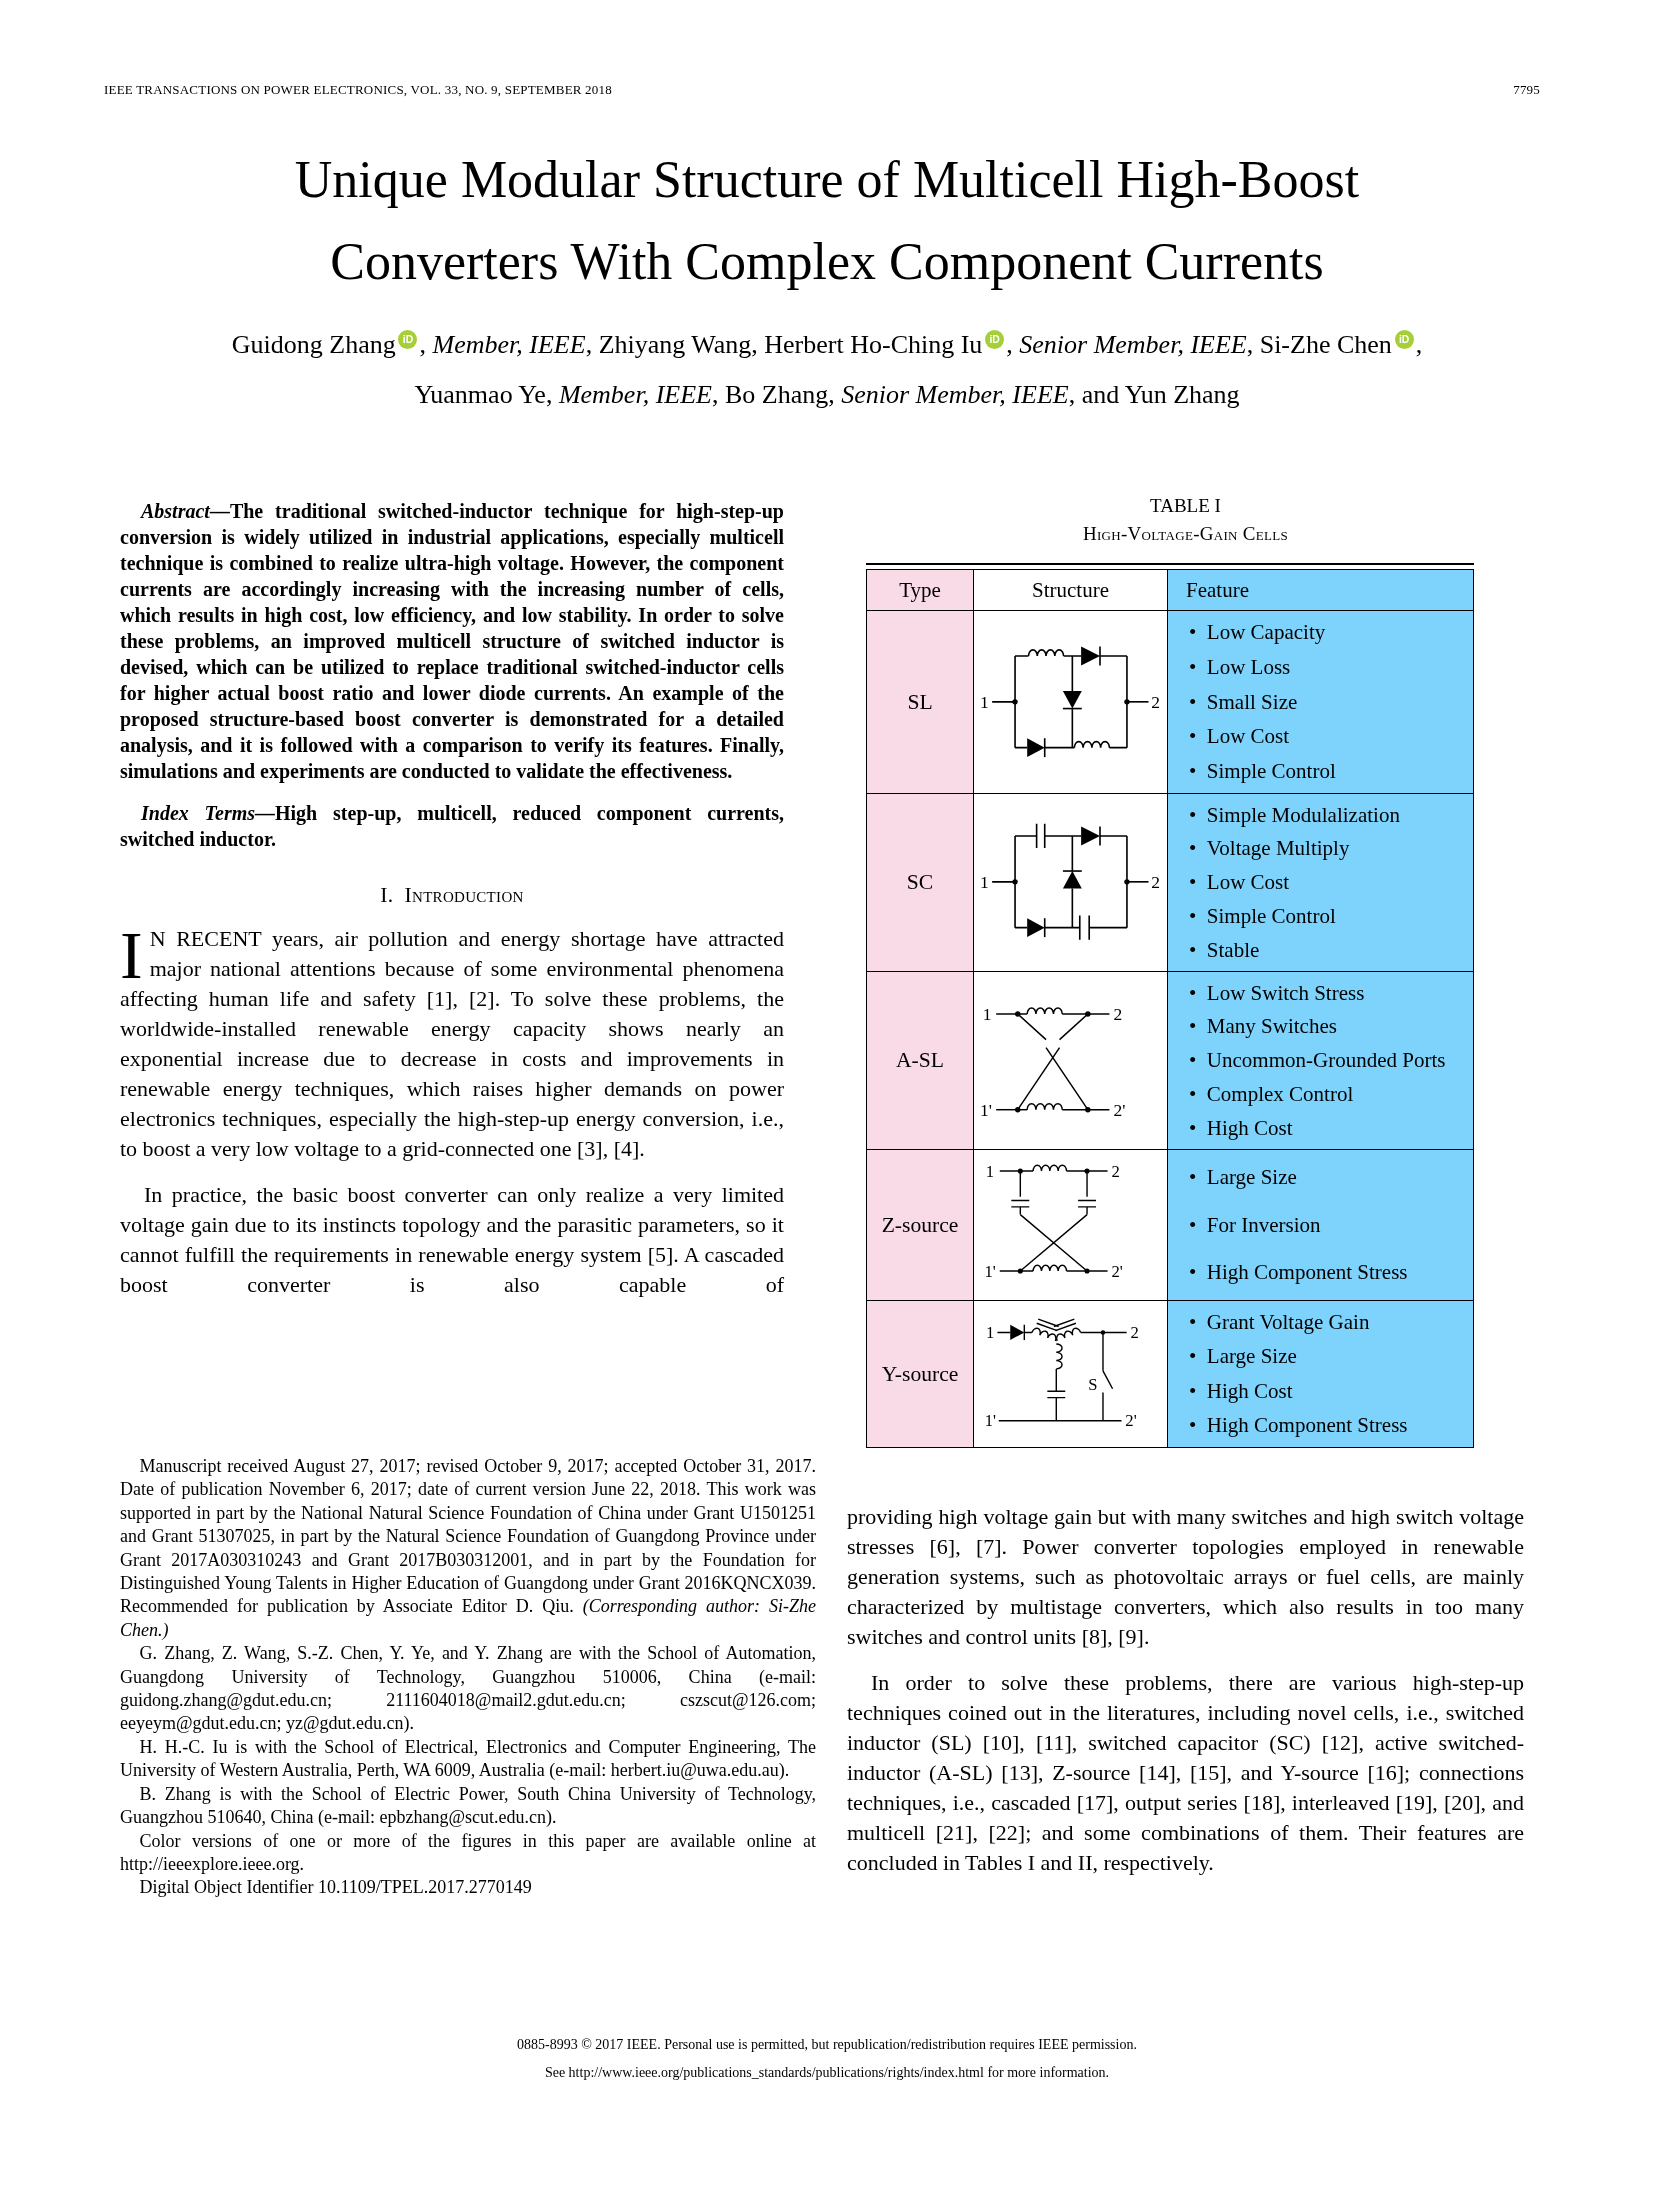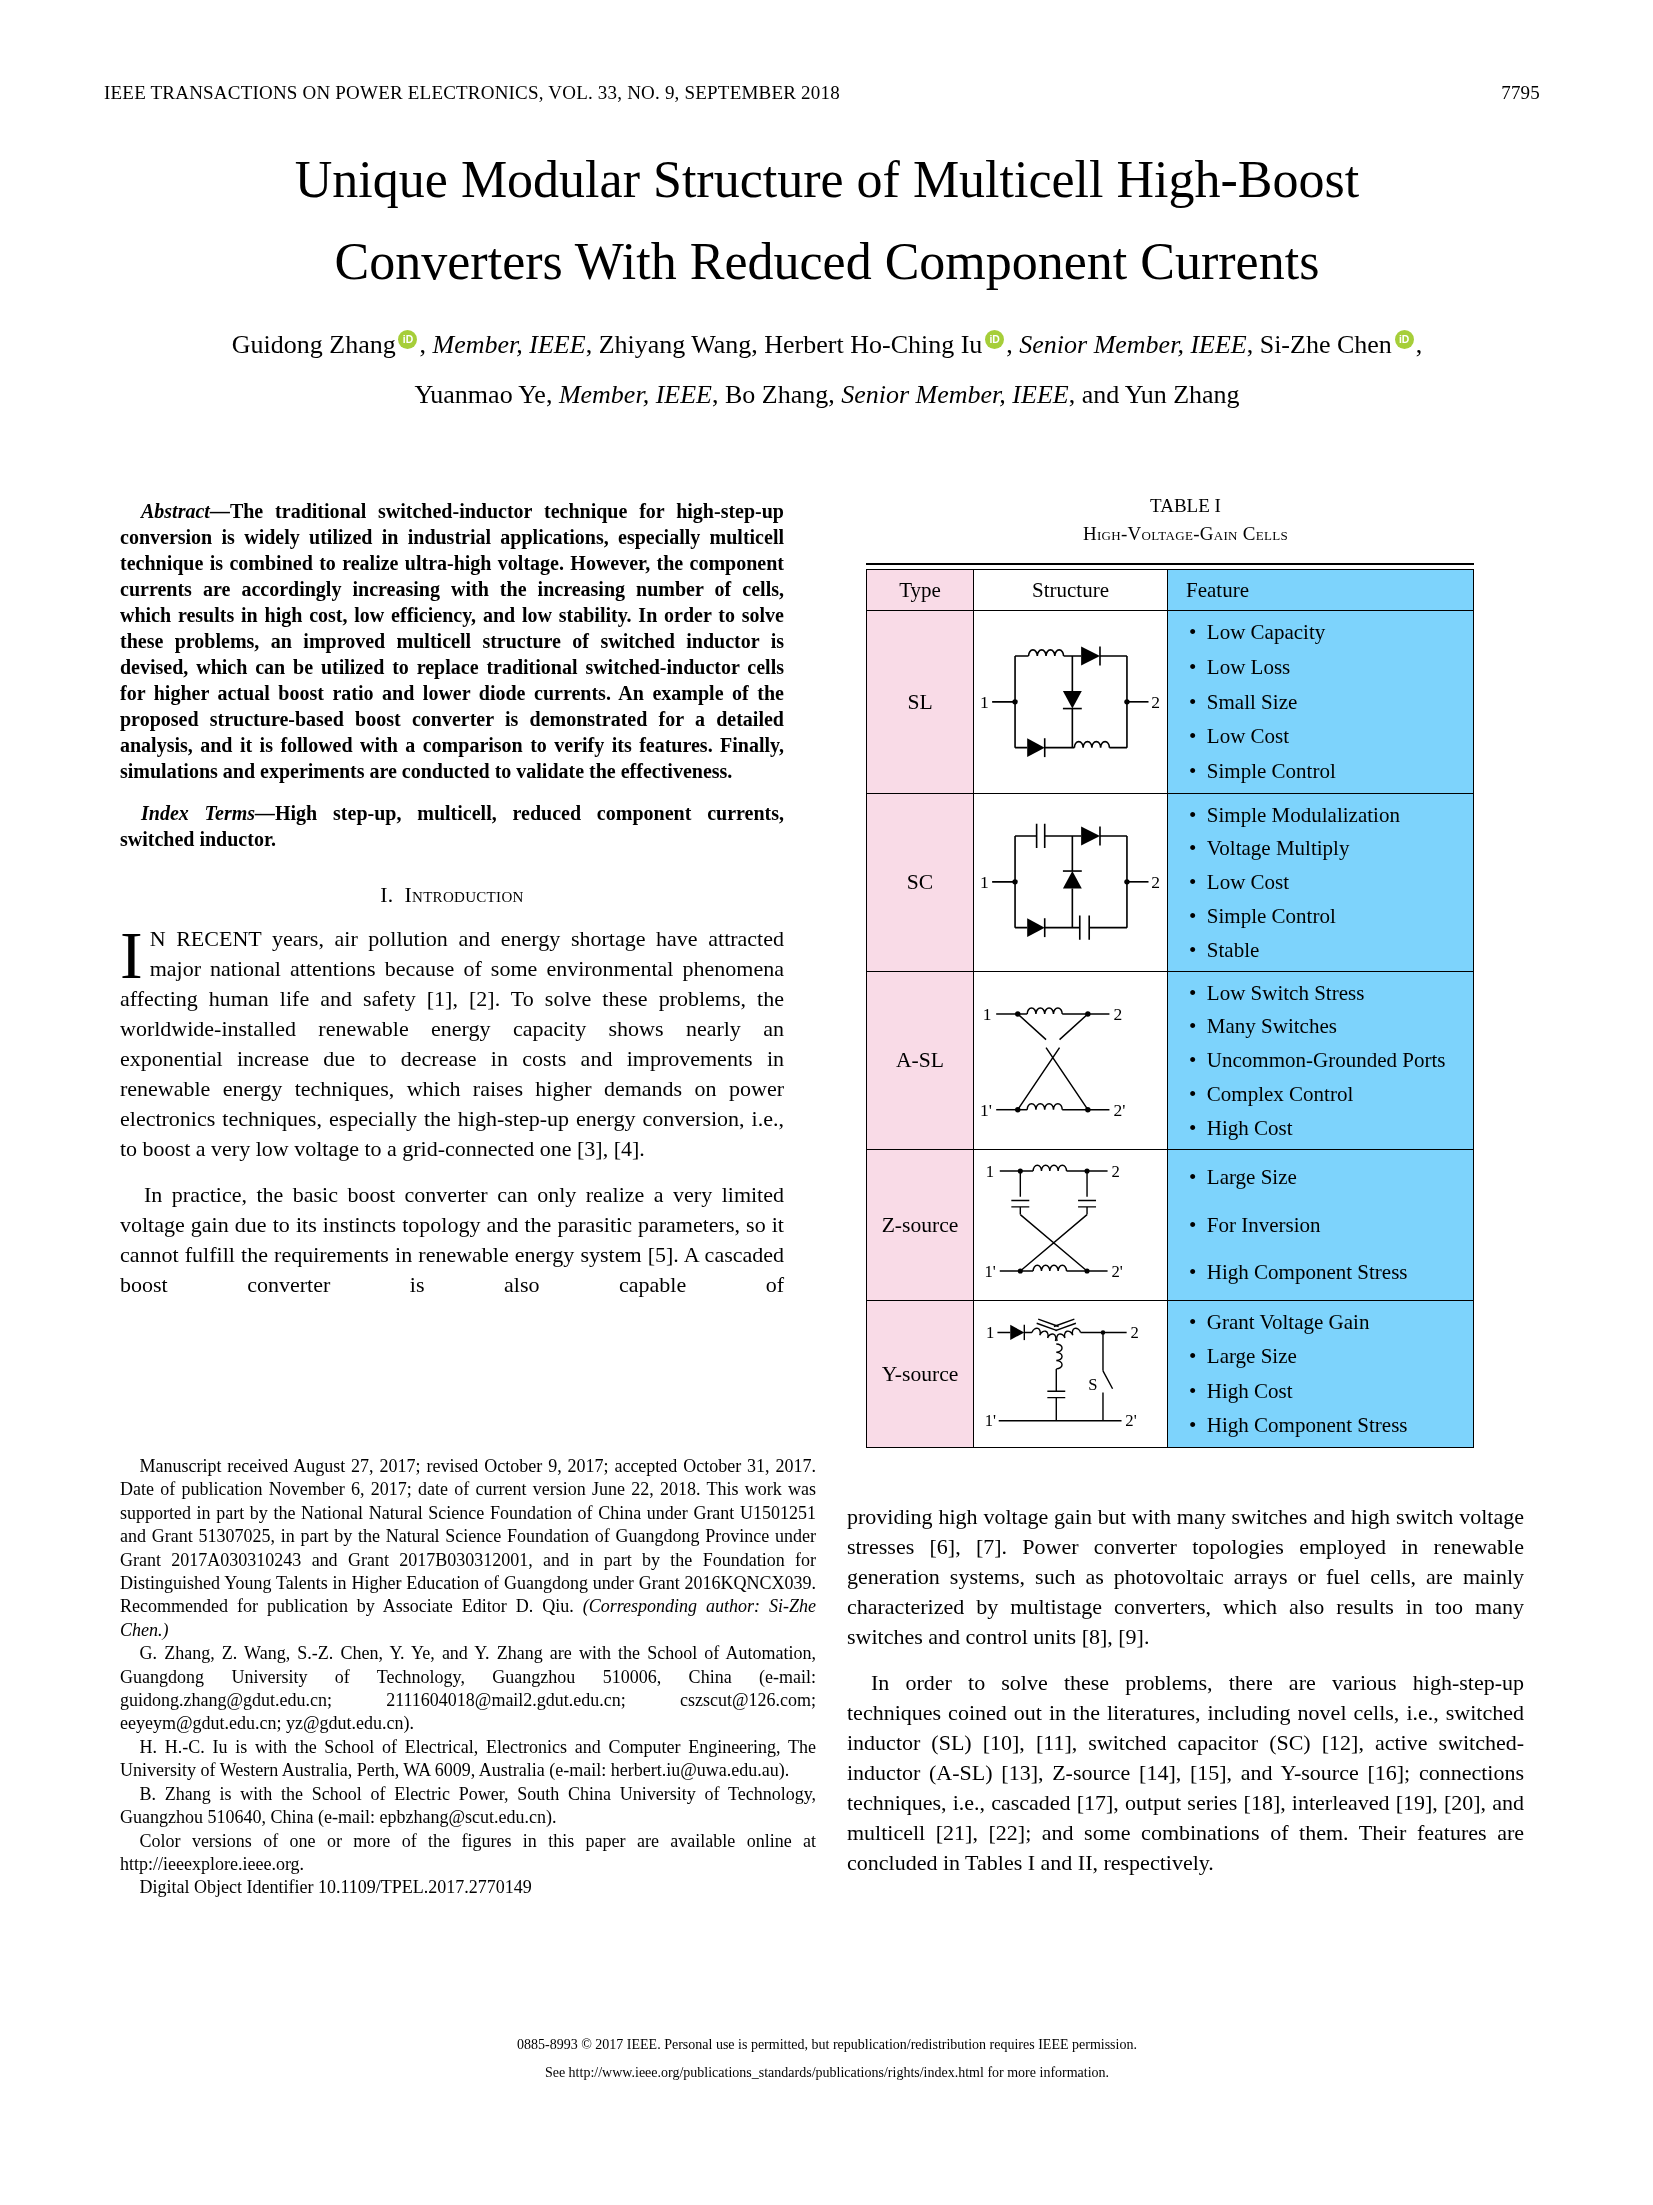--- a/index.html
+++ b/index.html
@@ -5,21 +5,21 @@
   html,body{margin:0;padding:0;background:#e8e8e8;}
   .page{
     position:relative;width:1654px;height:2205px;background:#ffffff;color:#000;
     font-family:"Liberation Serif","DejaVu Serif",serif;
     -webkit-font-smoothing:antialiased;
   }
   
   .running-head{
     position:absolute;top:82px;left:104px;right:114px;
     display:flex;justify-content:space-between;
-    font-size:19px;letter-spacing:0.2px;
+    font-size:13px;letter-spacing:0.2px;
   }
   
   .paper-title{
     position:absolute;top:139px;left:84px;right:84px;
     text-align:center;font-size:52px;line-height:82px;font-weight:400;
   }
   .author-block{
     position:absolute;top:320px;left:84px;right:84px;
     text-align:center;font-size:26px;line-height:50px;
   }
@@ -98,21 +98,21 @@
 
 <div class="page">
 
   <div class="running-head">
     <span>IEEE TRANSACTIONS ON POWER ELECTRONICS, VOL. 33, NO. 9, SEPTEMBER 2018</span>
     <span>7795</span>
   </div>
 
   <div class="paper-title">
     <div>Unique Modular Structure of Multicell High-Boost</div>
-    <div>Converters With Reduced Component Currents</div>
+    <div>Converters With Complex Component Currents</div>
   </div>
 
   <div class="author-block">
       <div><span>Guidong Zhang</span><span class="orcid">iD</span><span>, </span><span class="it">Member, IEEE</span><span>, Zhiyang Wang, Herbert Ho-Ching Iu</span><span class="orcid">iD</span><span>, </span><span class="it">Senior Member, IEEE</span><span>, Si-Zhe Chen</span><span class="orcid">iD</span><span>,</span></div>
       <div><span>Yuanmao Ye, </span><span class="it">Member, IEEE</span><span>, Bo Zhang, </span><span class="it">Senior Member, IEEE</span><span>, and Yun Zhang</span></div>
     </div>
 
   <div class="col col-left">
     <p class="abstract"><span class="lbl-it">Abstract—</span><span>The traditional switched-inductor technique for high-step-up conversion is widely utilized in industrial applications, especially multicell technique is combined to realize ultra-high voltage. However, the component currents are accordingly increasing with the increasing number of cells, which results in high cost, low efficiency, and low stability. In order to solve these problems, an improved multicell structure of switched inductor is devised, which can be utilized to replace traditional switched-inductor cells for higher actual boost ratio and lower diode currents. An example of the proposed structure-based boost converter is demonstrated for a detailed analysis, and it is followed with a comparison to verify its features. Finally, simulations and experiments are conducted to validate the effectiveness.</span></p>
 

